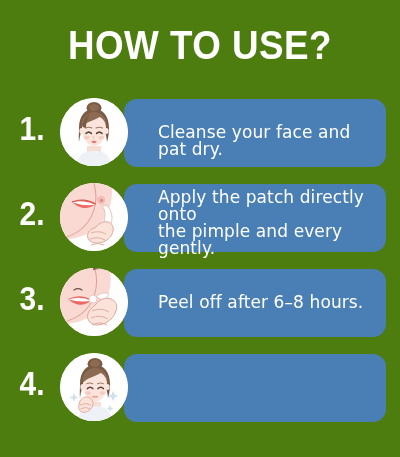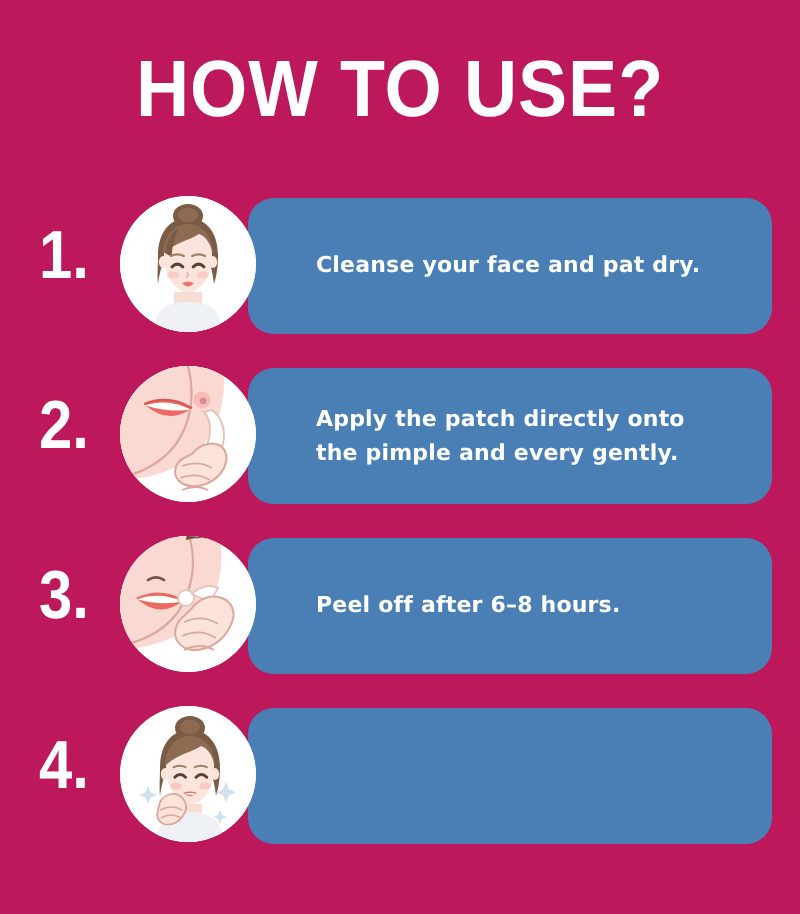--- a/index.html
+++ b/index.html
@@ -10,21 +10,21 @@
     width: 400px;
     height: 457px;
     overflow: hidden;
     background: #6390c0;
     font-family: "Liberation Sans", sans-serif;
   }
   #infographic {
     position: relative;
     width: 400px;
     height: 457px;
-    background: #be185d;
+    background: #4d7c0f;
     overflow: hidden;
   }
   
   #title {
     position: absolute;
     top: 24px;
     left: 0;
     width: 400px;
     text-align: center;
     color: #ffffff;
@@ -71,30 +71,30 @@
     height: 68px;
     background: #4a7fb5;
     border-radius: 13px;
   }
   .step-text {
     position: absolute;
     left: 158px;
     width: 218px;
     color: #ffffff;
     font-family: "DejaVu Sans", sans-serif;
-    font-size: 11px;
+    font-size: 17px;
     line-height: 17px;
     letter-spacing: 0.1px;
-    font-weight: 700;
+    font-weight: 400;
   }
   .step-text.one-line {
     top: 26px;
   }
   .step-text.two-line {
-    top: 18px;
+    top: 6px;
   }
   
   .avatar {
     position: absolute;
     left: 60px;
     top: 0px;
     width: 68px;
     height: 68px;
     border-radius: 50%;
     background: #ffffff;

